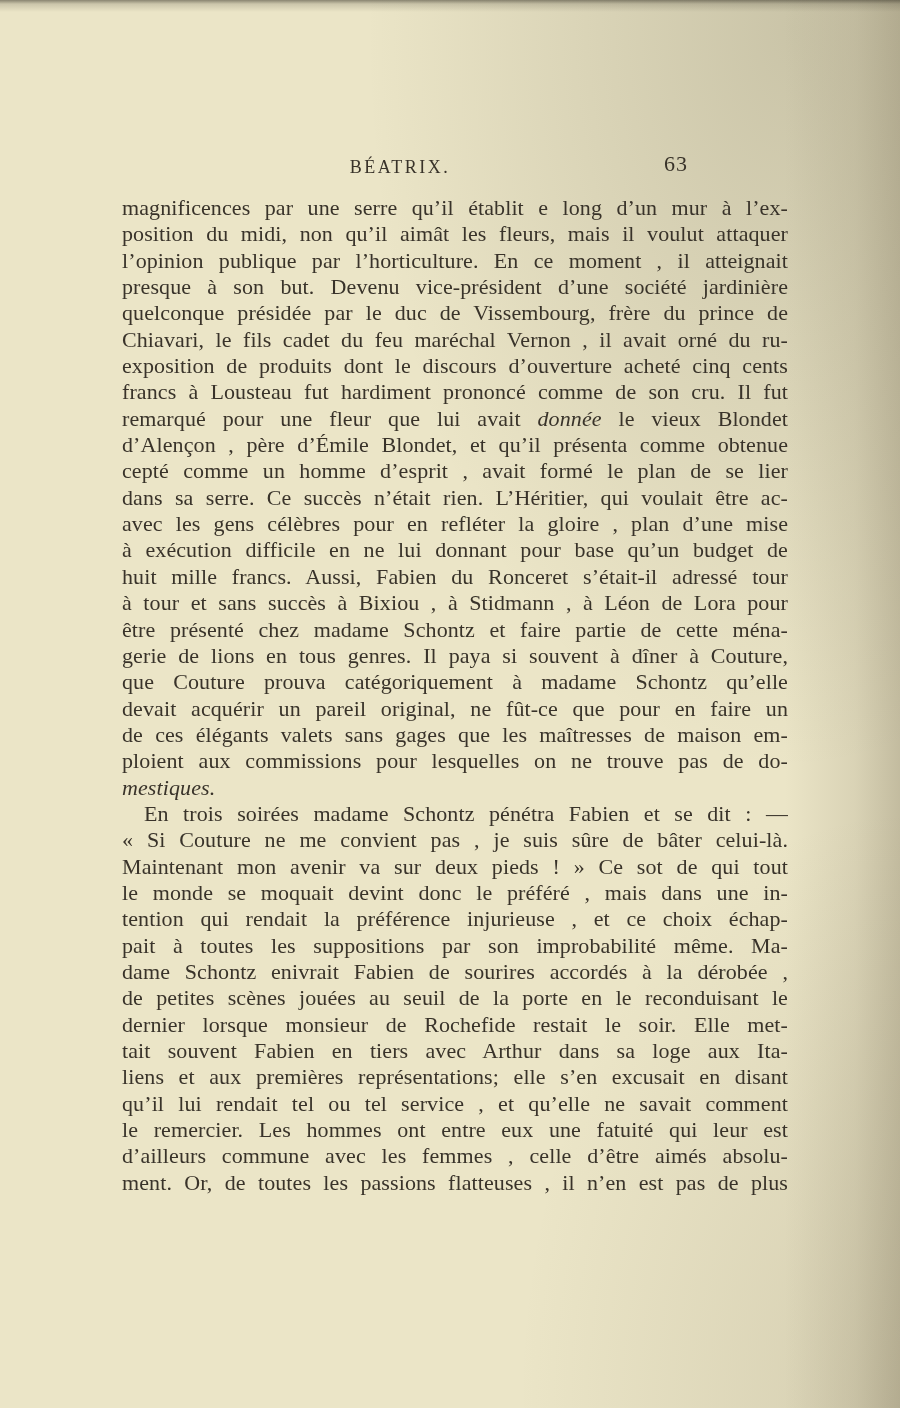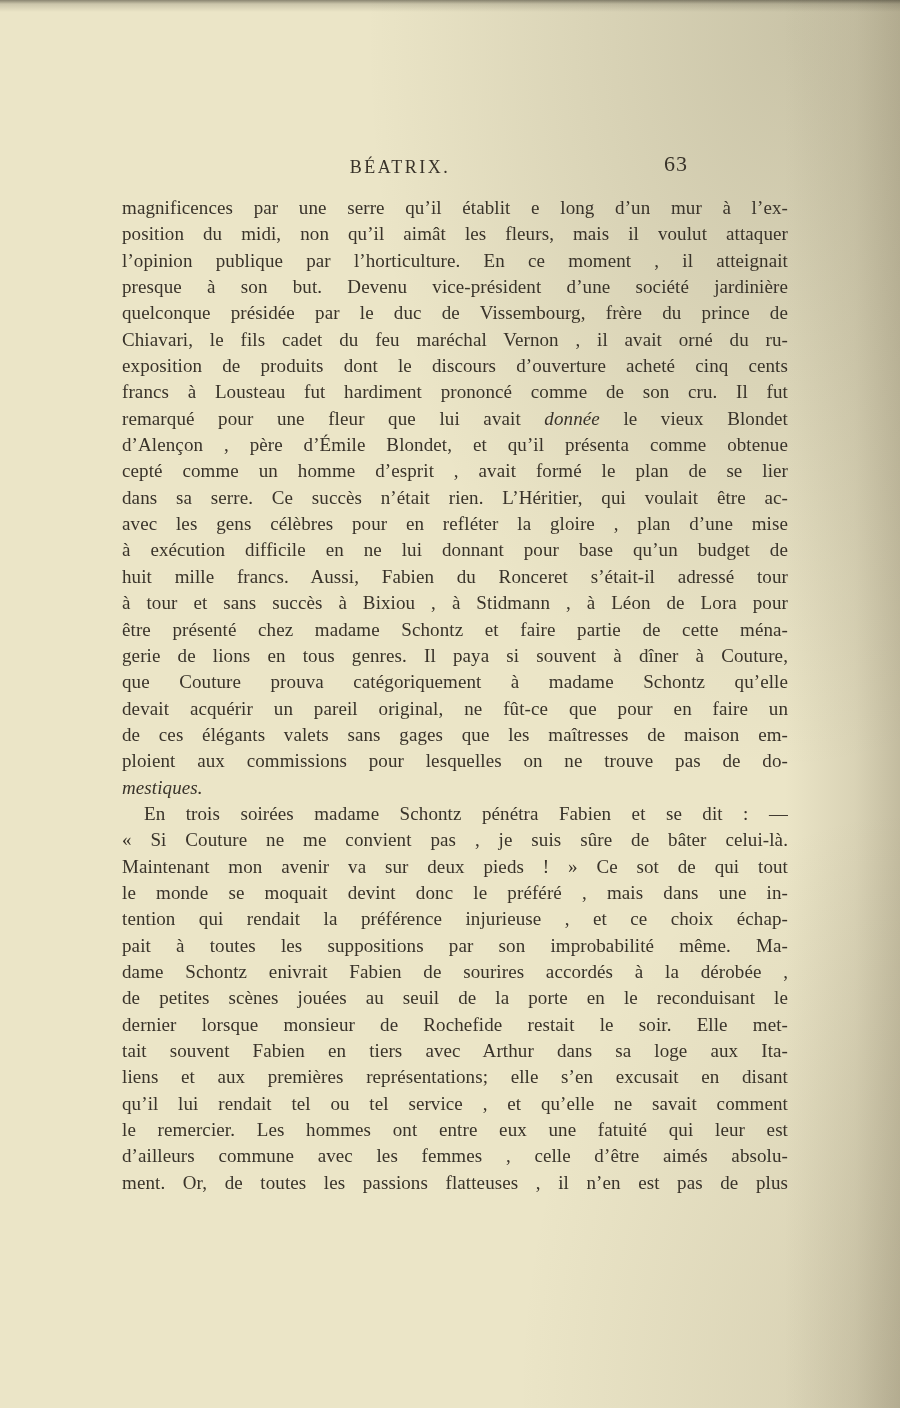--- a/index.html
+++ b/index.html
@@ -47,21 +47,21 @@
     letter-spacing: 2.5px;
   }
   .page-num {
     position: absolute;
     right: 100px;
     top: 1px;
     font-size: 22px;
     letter-spacing: 1px;
   }
   .body-lines {
-    font-size: 19px;
+    font-size: 22px;
     letter-spacing: 0.1px;
   }
   .tline {
     height: 26.35px;
     line-height: 26.35px;
     overflow: hidden;
     text-align: justify;
   }
   
   .tline::after {

